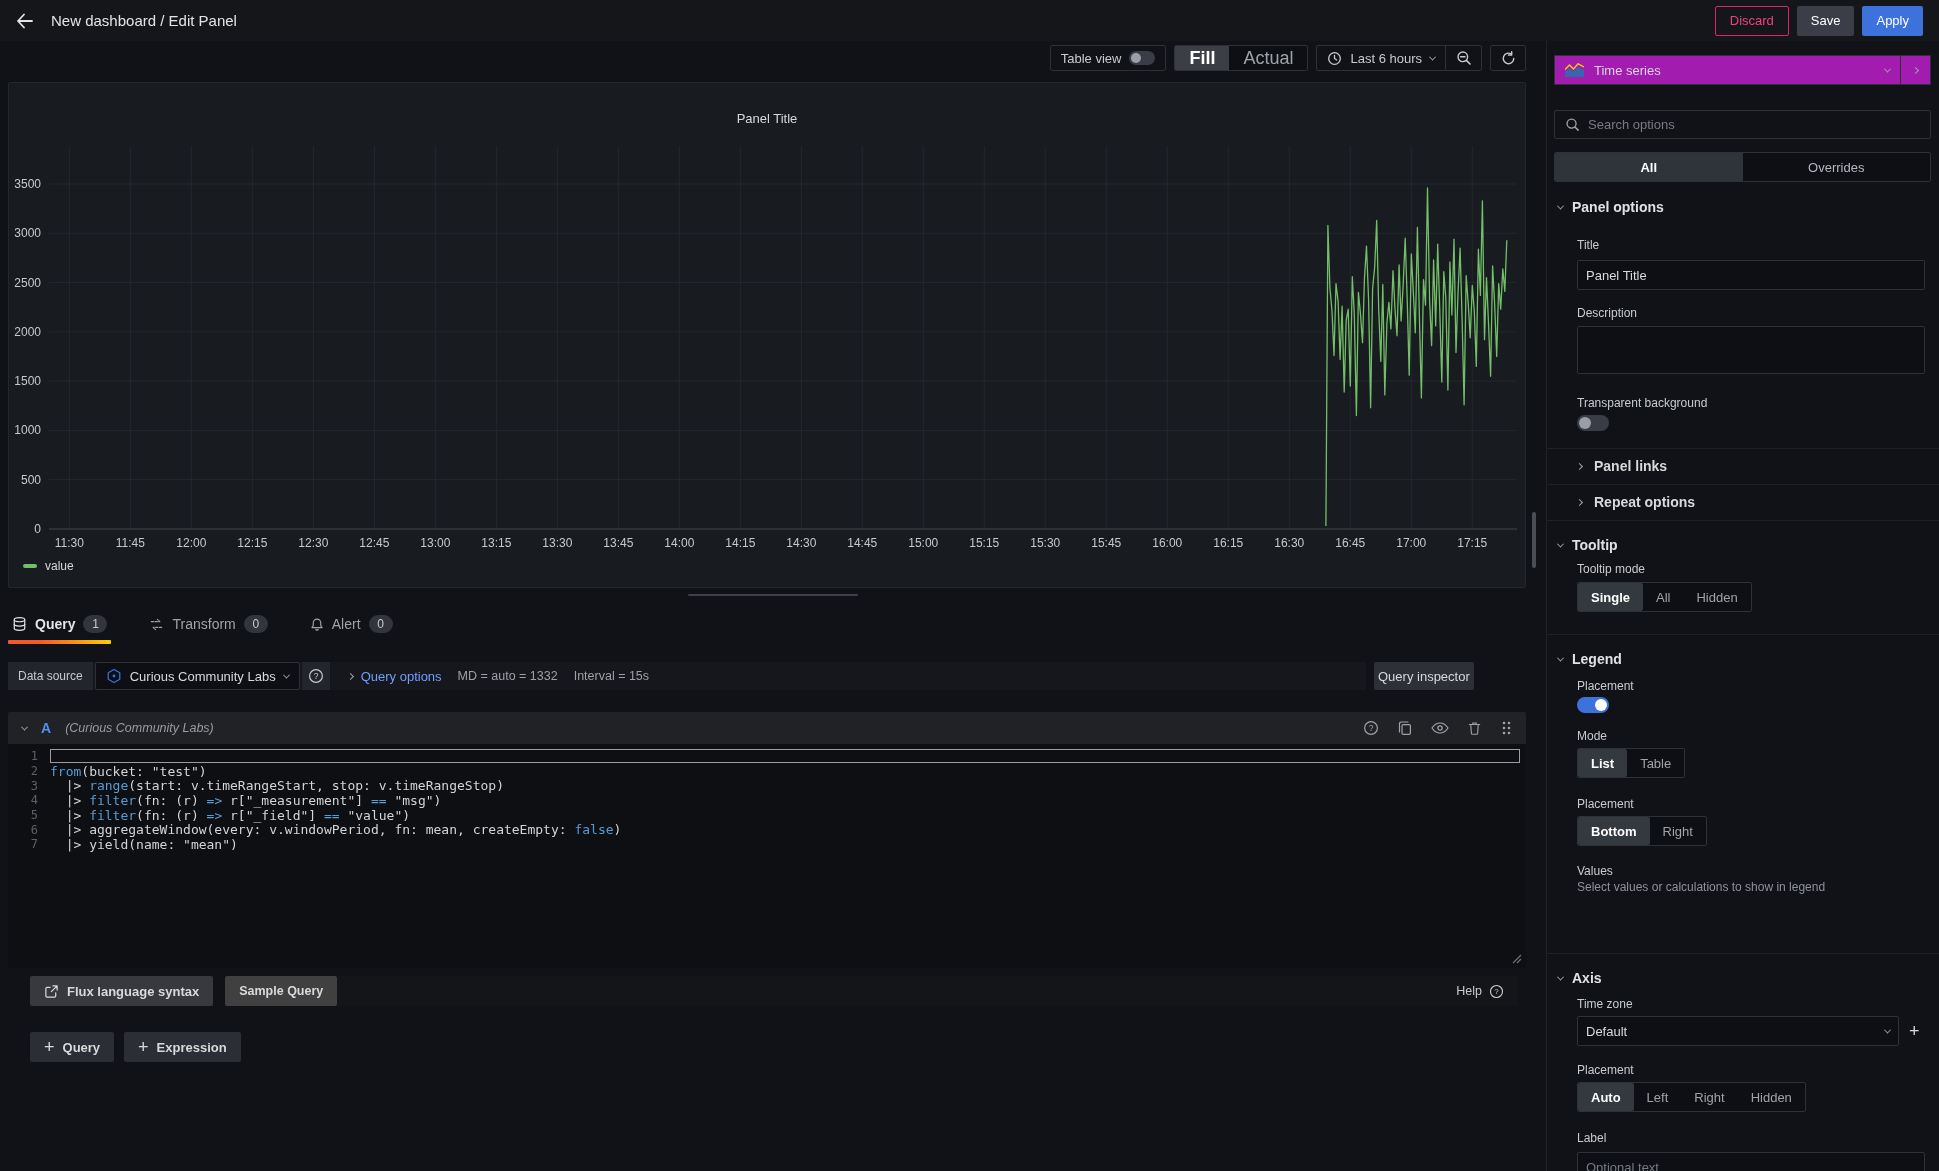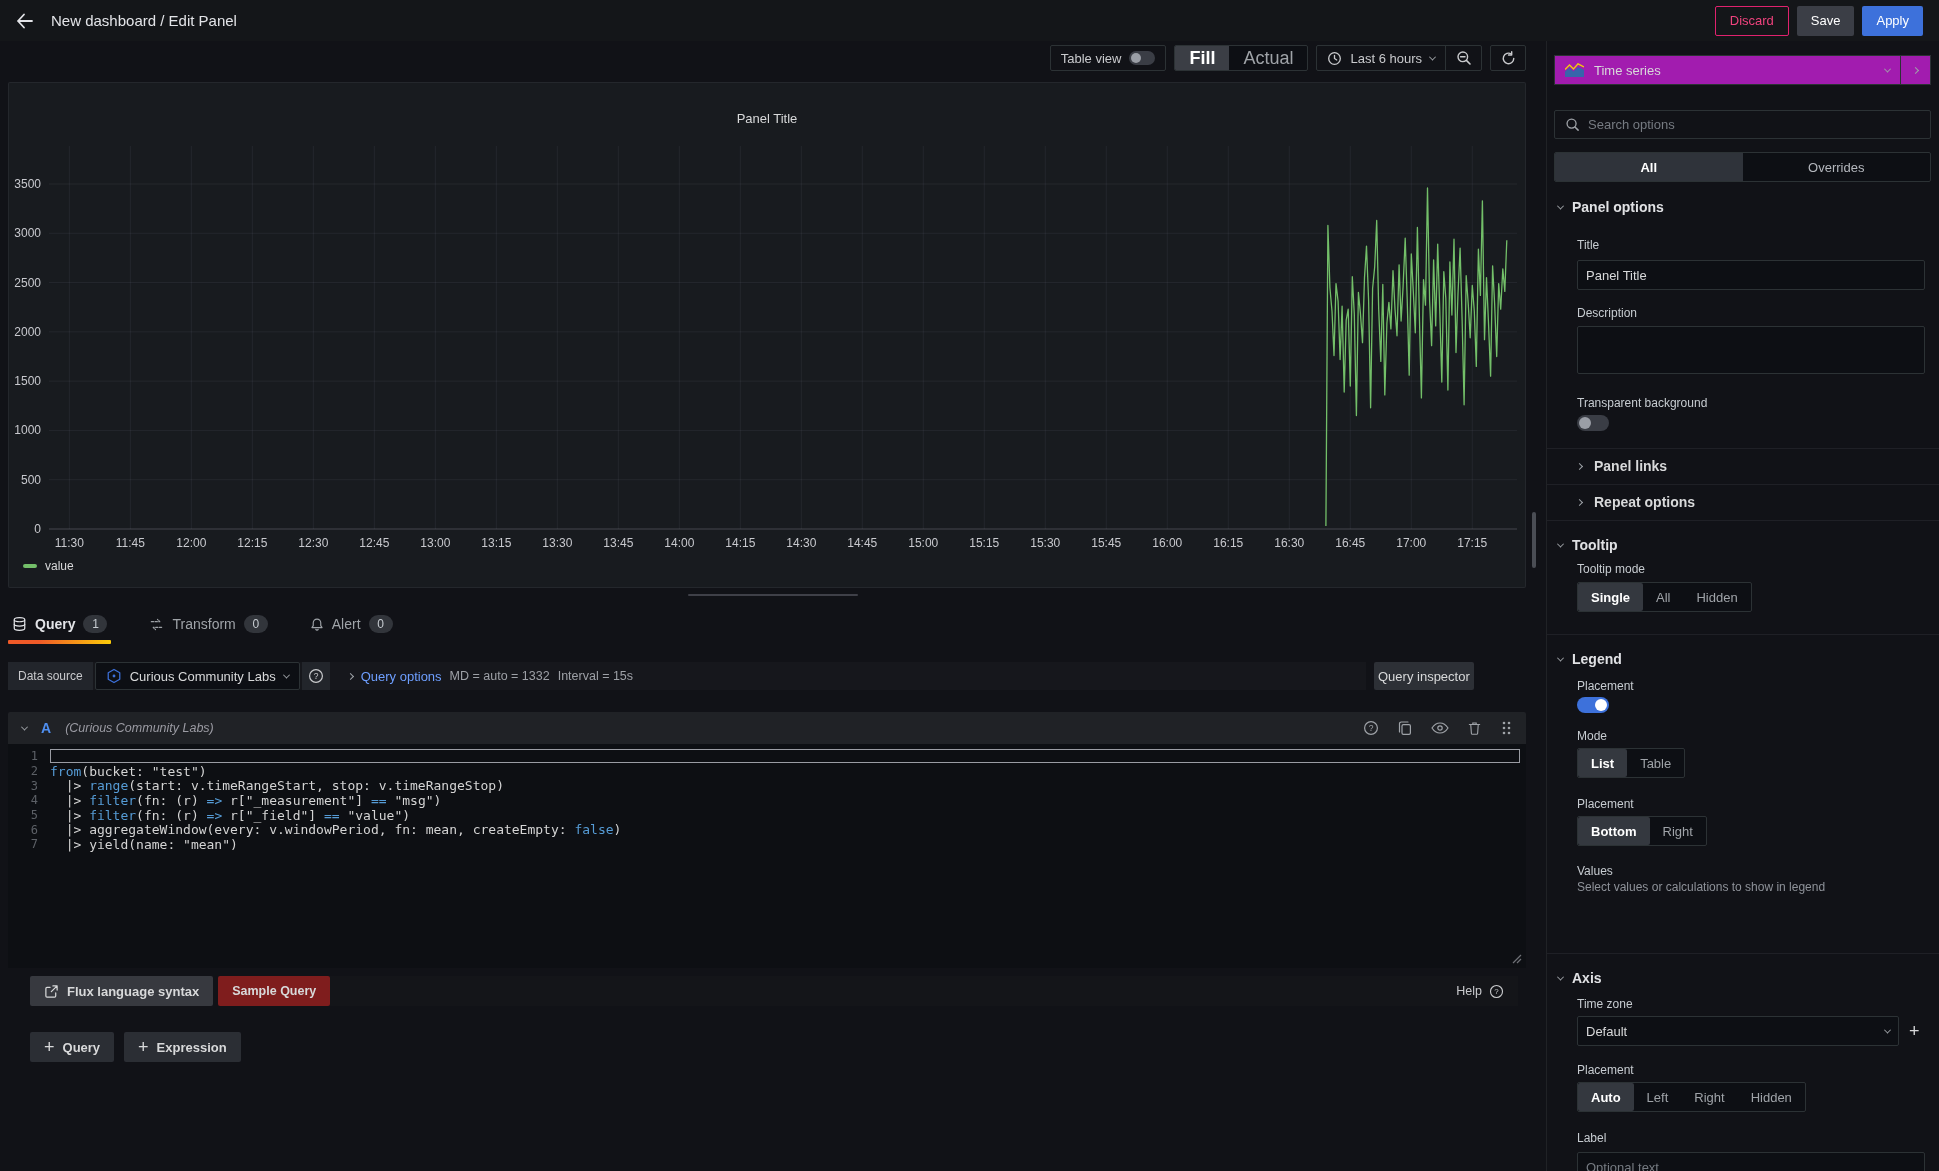--- a/index.html
+++ b/index.html
@@ -65,21 +65,21 @@
     color:#c7ccd1; font-size:12px; font-weight:500; display:flex; align-items:center; justify-content:center; }
 
   
   .ds-row { position:absolute; left:8px; top:662px; width:1358px; height:28px; background:#16171c;
     display:flex; align-items:stretch; }
   .ds-label { background:#22252b; display:flex; align-items:center; padding:0 10px;
     font-size:12px; font-weight:500; color:#c9cacd; margin-right:2px; }
   .ds-picker { background:#0d0f14; border:1px solid #2c3235; border-radius:2px; display:flex;
     align-items:center; gap:8px; padding:0 10px; font-size:13px; color:#d8d9da; margin-right:2px; }
   .ds-help { background:#22252b; width:28px; display:flex; align-items:center; justify-content:center; }
-  .qo-area { display:flex; align-items:center; gap:8px; padding-left:18px; }
+  .qo-area { display:flex; align-items:center; gap:16px; padding-left:18px; }
   .qo-link { color:#6e9fff; font-size:13px; font-weight:500; display:flex; align-items:center; gap:8px; }
   .qo-meta { color:#9da0a6; font-size:12.5px; }
   .btn-inspector { position:absolute; left:1374px; top:662px; height:28px; background:#2d3036;
     color:#d8d9da; font-size:13px; font-weight:500; padding:0 4px; }
 
   
   .q-header { position:absolute; left:8px; top:712px; width:1518px; height:32px; background:#202226;
     border-radius:2px 2px 0 0; display:flex; align-items:center; padding:0 14px; gap:14px; }
   .q-ref { color:#4f8ff0; font-weight:700; font-size:14px; }
   .q-sub { color:#9b9ba3; font-size:12.5px; font-style:italic; }
@@ -90,21 +90,21 @@
     font-family:"DejaVu Sans Mono", monospace; font-size:13px; }
   .ln { width:42px; padding-right:12px; text-align:right; color:#5c6066; font-size:12px; flex:none; }
   .code-text { white-space:pre; flex:1; min-height:14px; margin-right:6px; }
   .caret-line { border:1px solid #9a9ca3; }
   .kw { color:#569cd6; }
   .pl { color:#d4d4d4; }
   .corner { position:absolute; right:4px; bottom:4px; }
 
   .editor-footer { position:absolute; left:30px; top:976px; width:1488px; height:30px; display:flex; }
   .btn-flux { background:#37393f; font-weight:600; font-size:13px; gap:8px; }
-  .btn-sample { background:#7f1d1d; font-weight:600; font-size:12.5px; margin-left:5px; }
+  .btn-sample { background:#404040; font-weight:600; font-size:12.5px; margin-left:12px; }
   .footer-rest { flex:1; background:#141519; display:flex; align-items:center; justify-content:flex-end;
     gap:7px; padding-right:14px; font-size:12.5px; color:#c9cacd; }
 
   .add-btns { position:absolute; left:30px; top:1032px; display:flex; gap:10px; }
   .btn-add { background:#2b2e34; font-weight:600; gap:8px; }
 
   .lscroll { position:absolute; left:1532px; top:512px; width:4px; height:56px; background:#4a4d54; border-radius:2px; }
 
   
   .sidebar { position:absolute; left:1546px; top:41px; width:393px; height:1130px; background:#111217;

